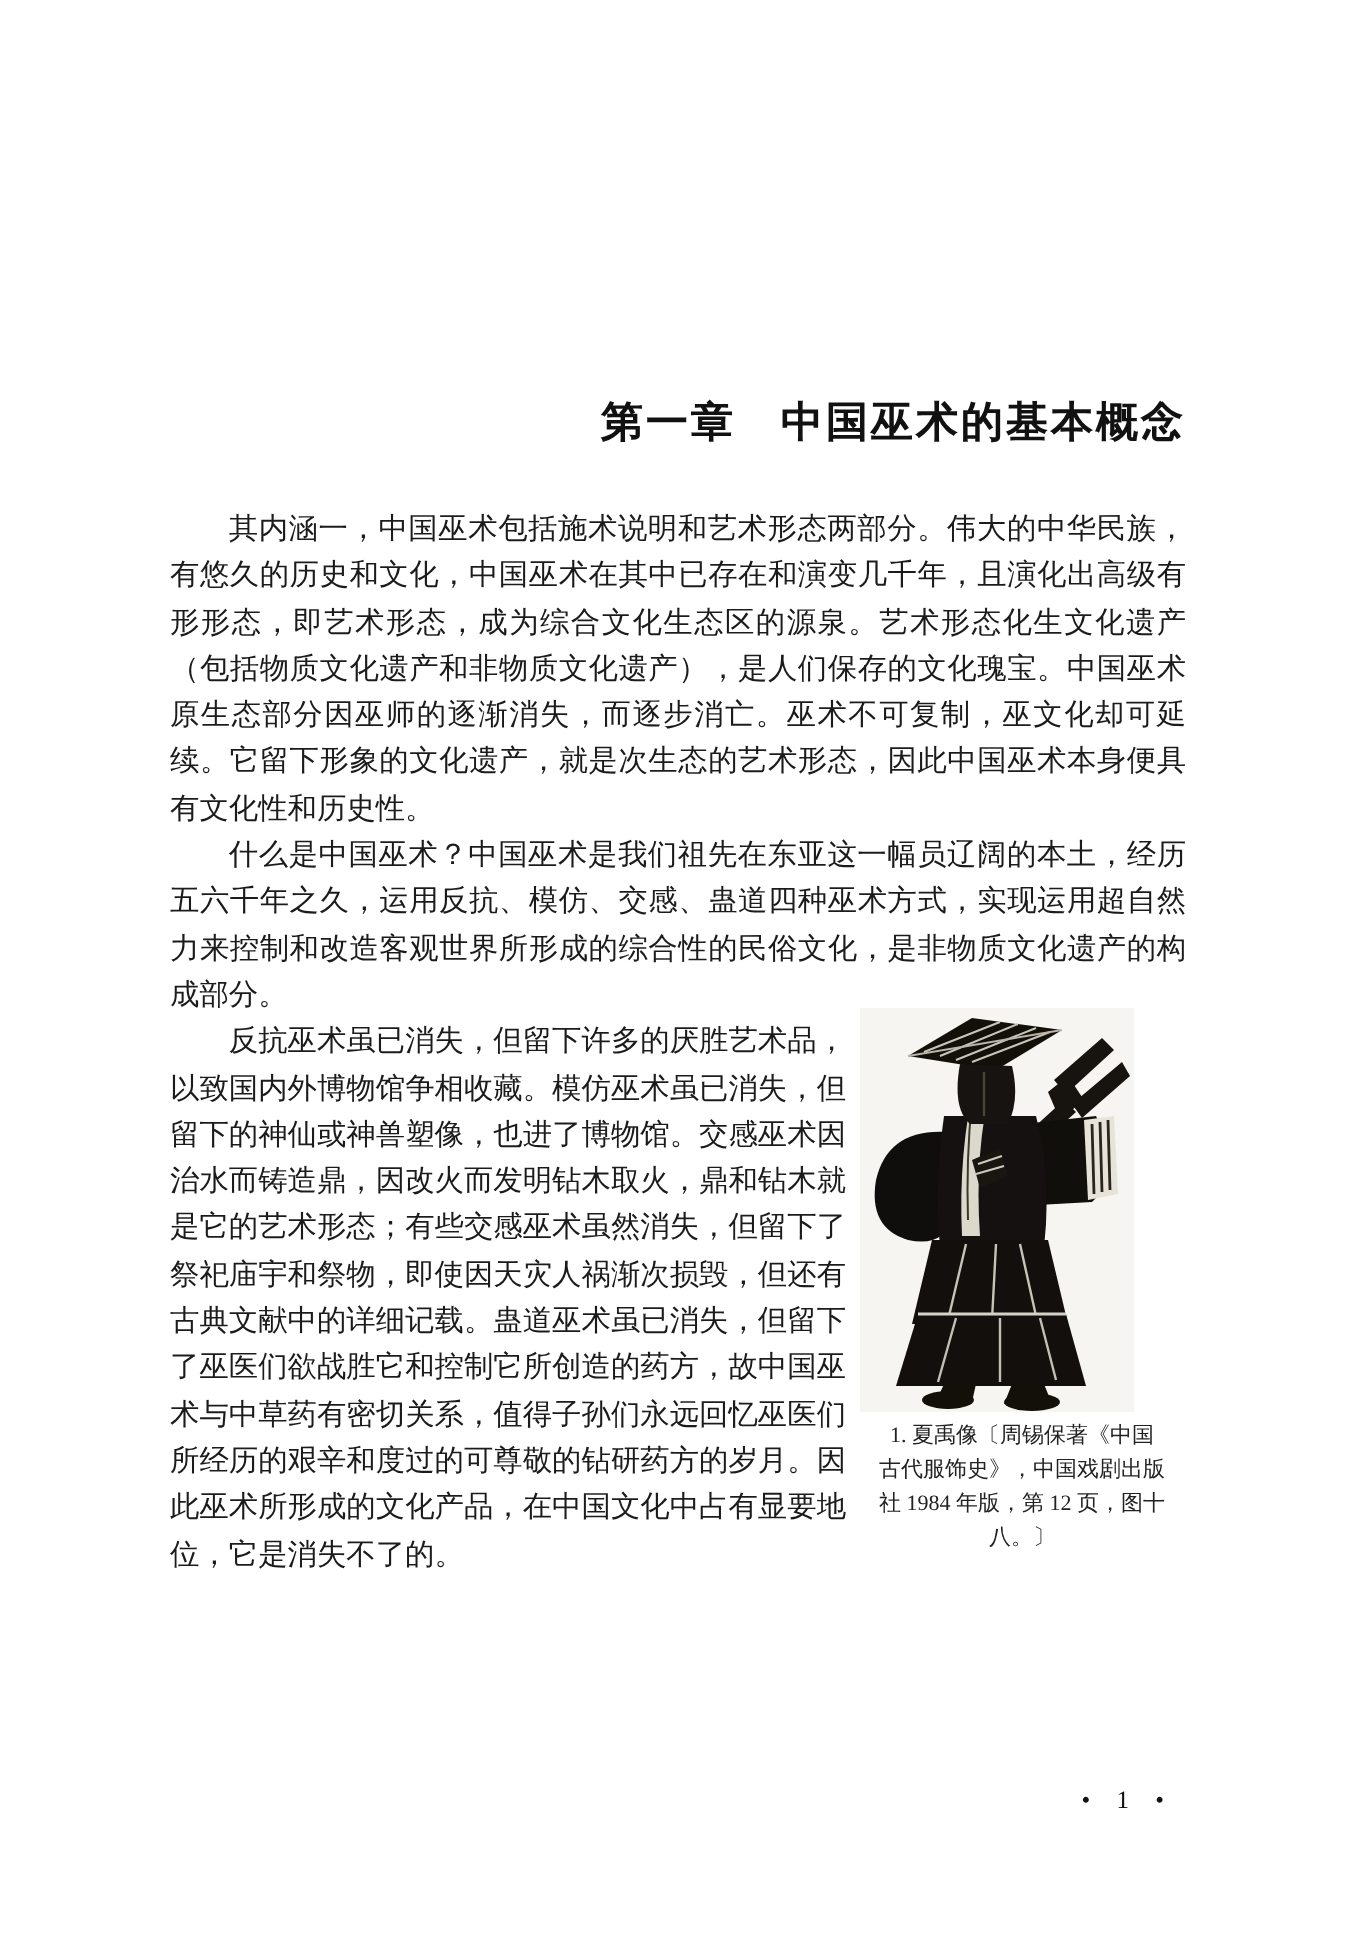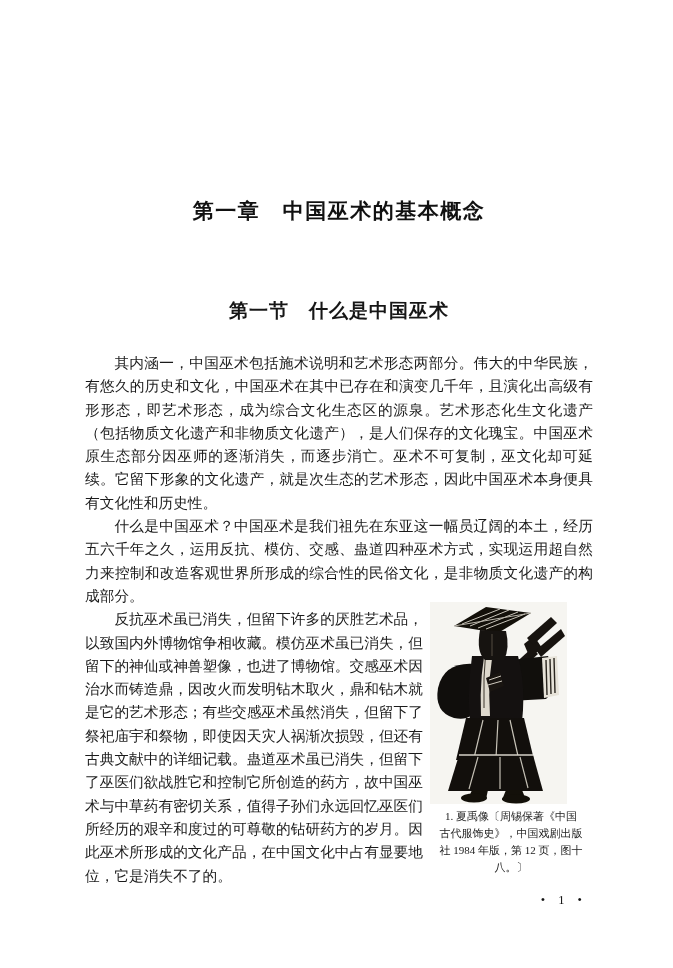--- a/index.html
+++ b/index.html
@@ -18,21 +18,21 @@
     top: 0;
     width: 508px;
     padding-top: 196px;
   }
   .chapter-title {
     margin: 0;
     font-family: "Liberation Serif", "DejaVu Serif", serif;
     font-weight: bold;
     font-size: 21px;
     line-height: 30px;
-    text-align: center;
+    text-align: right;
     letter-spacing: 1.5px;
     color: #111111;
   }
   .section-title {
     margin: 72px 0 0 0;
     font-family: "Liberation Sans", "DejaVu Sans", sans-serif;
     font-weight: 600;
     font-size: 19px;
     line-height: 26px;
     text-align: center;
@@ -80,21 +80,20 @@
   }
 </style>
 </head>
 <body>
 
 <div class="page">
   <div class="content">
 
     <h1 class="chapter-title">第一章　中国巫术的基本概念</h1>
 
-    <h2 class="section-title">第一节　什么是中国巫术</h2>
 
     <div class="body-text">
       <p>其内涵一，中国巫术包括施术说明和艺术形态两部分。伟大的中华民族，有悠久的历史和文化，中国巫术在其中已存在和演变几千年，且演化出高级有形形态，即艺术形态，成为综合文化生态区的源泉。艺术形态化生文化遗产（包括物质文化遗产和非物质文化遗产），是人们保存的文化瑰宝。中国巫术原生态部分因巫师的逐渐消失，而逐步消亡。巫术不可复制，巫文化却可延续。它留下形象的文化遗产，就是次生态的艺术形态，因此中国巫术本身便具有文化性和历史性。</p>
       <p>什么是中国巫术？中国巫术是我们祖先在东亚这一幅员辽阔的本土，经历五六千年之久，运用反抗、模仿、交感、蛊道四种巫术方式，实现运用超自然力来控制和改造客观世界所形成的综合性的民俗文化，是非物质文化遗产的构成部分。</p>
       <p>
         <span class="figure-float">
           <svg class="figure-image" width="137" height="202" viewBox="0 0 137 202" xmlns="http://www.w3.org/2000/svg">
             <rect width="137" height="202" fill="#f6f5f1"></rect>
 
             <g>

